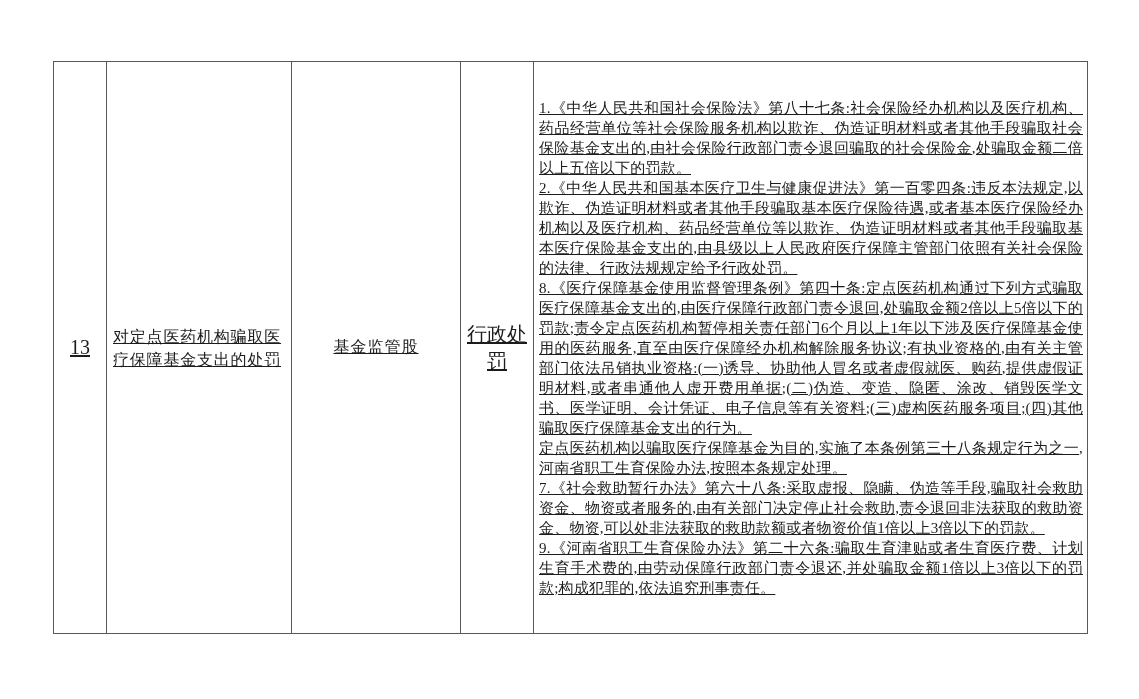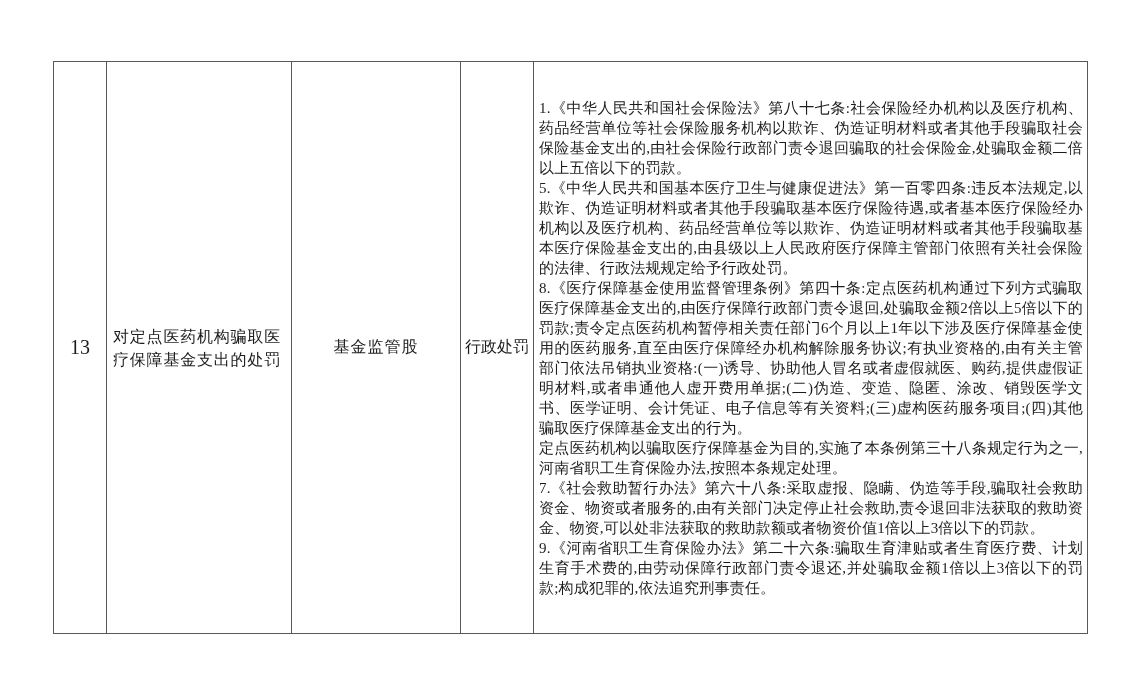--- a/index.html
+++ b/index.html
@@ -25,20 +25,21 @@
     top: 61px;
     width: 1035px;
     height: 573px;
     border-collapse: collapse;
     table-layout: fixed;
   }
   table.penalty-table td {
     border: 1px solid var(--border-color, #595959);
     vertical-align: middle;
     overflow: hidden;
+    text-decoration: underline;
   }
   td.c-num {
     width: 50px;
     text-align: center;
     font-size: 20px;
   }
   td.c-item {
     width: 172px;
     padding: 0 6px;
     font-size: 16px;
@@ -49,21 +50,21 @@
   }
   td.c-dept {
     width: 166px;
     text-align: center;
     font-size: 16px;
     letter-spacing: 1px;
   }
   td.c-type {
     width: 70px;
     text-align: center;
-    font-size: 16px;
+    font-size: 20px;
     padding: 0 1px;
   }
   td.c-legal {
     padding: 0 4px 0 5px;
     font-size: 15px;
     line-height: 20px;
     letter-spacing: 0.2px;
     text-align: justify;
   }
   td.c-legal p {
@@ -76,21 +77,21 @@
 <div class="canvas">
   <table class="penalty-table">
     <tbody>
       <tr>
         <td class="c-num">13</td>
         <td class="c-item">对定点医药机构骗取医疗保障基金支出的处罚</td>
         <td class="c-dept">基金监管股</td>
         <td class="c-type">行政处罚</td>
         <td class="c-legal">
           <p>1.《中华人民共和国社会保险法》第八十七条:社会保险经办机构以及医疗机构、药品经营单位等社会保险服务机构以欺诈、伪造证明材料或者其他手段骗取社会保险基金支出的,由社会保险行政部门责令退回骗取的社会保险金,处骗取金额二倍以上五倍以下的罚款。</p>
-          <p>5.《中华人民共和国基本医疗卫生与健康促进法》第一百零四条:违反本法规定,以欺诈、伪造证明材料或者其他手段骗取基本医疗保险待遇,或者基本医疗保险经办机构以及医疗机构、药品经营单位等以欺诈、伪造证明材料或者其他手段骗取基本医疗保险基金支出的,由县级以上人民政府医疗保障主管部门依照有关社会保险的法律、行政法规规定给予行政处罚。</p>
+          <p>2.《中华人民共和国基本医疗卫生与健康促进法》第一百零四条:违反本法规定,以欺诈、伪造证明材料或者其他手段骗取基本医疗保险待遇,或者基本医疗保险经办机构以及医疗机构、药品经营单位等以欺诈、伪造证明材料或者其他手段骗取基本医疗保险基金支出的,由县级以上人民政府医疗保障主管部门依照有关社会保险的法律、行政法规规定给予行政处罚。</p>
           <p>8.《医疗保障基金使用监督管理条例》第四十条:定点医药机构通过下列方式骗取医疗保障基金支出的,由医疗保障行政部门责令退回,处骗取金额2倍以上5倍以下的罚款;责令定点医药机构暂停相关责任部门6个月以上1年以下涉及医疗保障基金使用的医药服务,直至由医疗保障经办机构解除服务协议;有执业资格的,由有关主管部门依法吊销执业资格:(一)诱导、协助他人冒名或者虚假就医、购药,提供虚假证明材料,或者串通他人虚开费用单据;(二)伪造、变造、隐匿、涂改、销毁医学文书、医学证明、会计凭证、电子信息等有关资料;(三)虚构医药服务项目;(四)其他骗取医疗保障基金支出的行为。</p>
           <p>定点医药机构以骗取医疗保障基金为目的,实施了本条例第三十八条规定行为之一,河南省职工生育保险办法,按照本条规定处理。</p>
           <p>7.《社会救助暂行办法》第六十八条:采取虚报、隐瞒、伪造等手段,骗取社会救助资金、物资或者服务的,由有关部门决定停止社会救助,责令退回非法获取的救助资金、物资,可以处非法获取的救助款额或者物资价值1倍以上3倍以下的罚款。</p>
           <p>9.《河南省职工生育保险办法》第二十六条:骗取生育津贴或者生育医疗费、计划生育手术费的,由劳动保障行政部门责令退还,并处骗取金额1倍以上3倍以下的罚款;构成犯罪的,依法追究刑事责任。</p>
         </td>
       </tr>
     </tbody>
   </table>
 </div>
 

